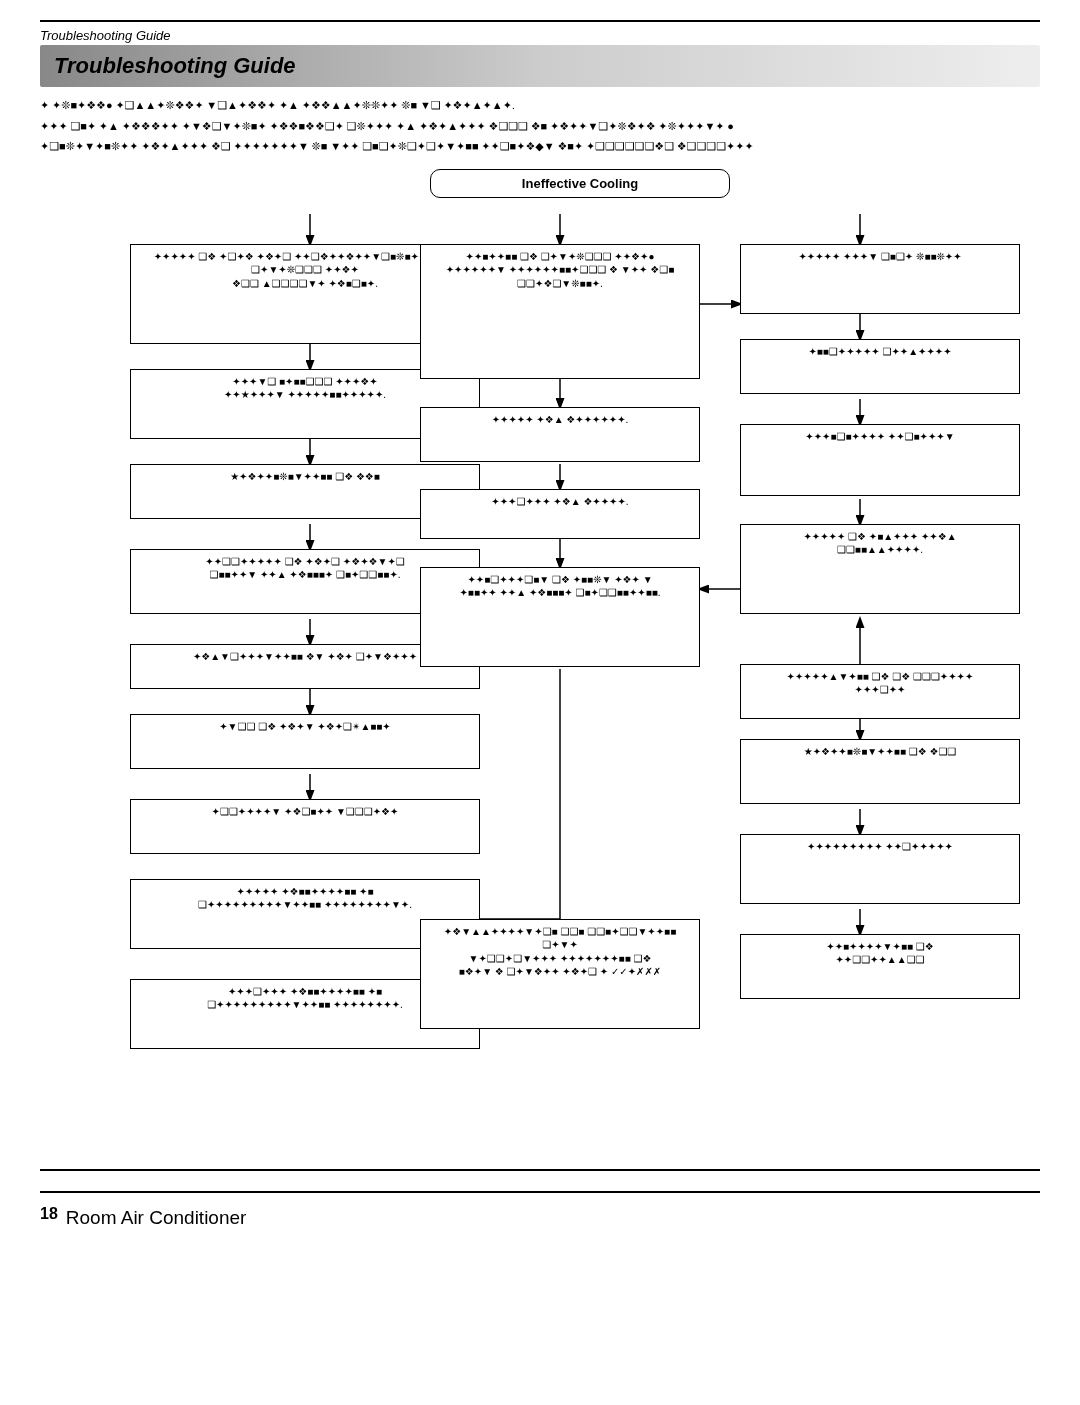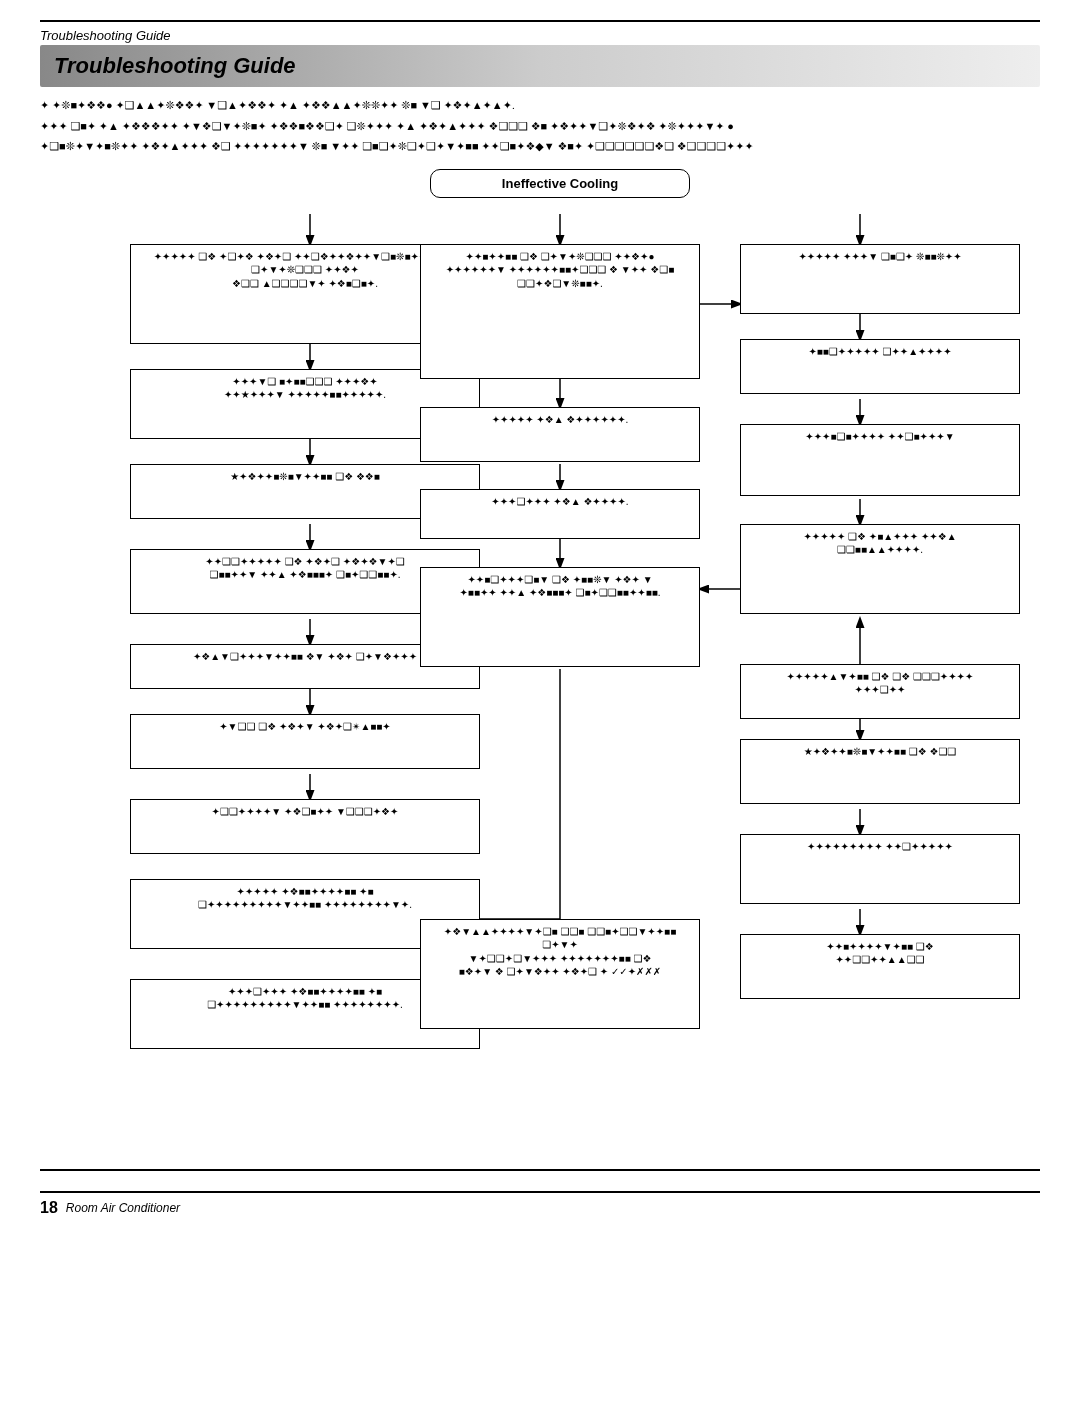--- a/index.html
+++ b/index.html
@@ -99,22 +99,22 @@
       text-align: right;
     }
 
     .footer-num {
       font-weight: bold;
       font-size: 16px;
       margin-right: 8px;
     }
 
     .footer-text {
-      font-size: 12px;
-      font-style: italic;
+      font-size: 19px;
+      margin-top: 8px;
     }
   </style>
 </head>
 <body>
 
 <div class="page-wrapper">
   <div class="divider-top"></div>
 
   <div class="top-header">
     <span>Troubleshooting Guide</span>
@@ -168,21 +168,21 @@
 
       <line x1="520" y1="510" x2="520" y2="760" stroke="#000" stroke-width="1.5"></line>
       <line x1="520" y1="760" x2="340" y2="760" stroke="#000" stroke-width="1.5" marker-end="url(#arrowhead)"></line>
 
       <line x1="700" y1="430" x2="660" y2="430" stroke="#000" stroke-width="1.5" marker-end="url(#arrowhead)"></line>
 
       <line x1="520" y1="850" x2="340" y2="850" stroke="#000" stroke-width="1.5" marker-end="url(#arrowhead)"></line>
 
     </svg>
 
-    <div class="flow-box" style="left:390px; top:10px; width:260px; text-align:center; font-weight:bold; font-size:13px;border-radius:10px;">
+    <div class="flow-box" style="left:390px; top:10px; width:300px; text-align:center; font-weight:bold; font-size:13px;border-radius:10px;">
       <span>Ineffective Cooling</span>
     </div>
 
     <div class="flow-box" style="left:90px; top:85px; width:350px; min-height:100px; font-size:10px;">
       ✦✦✦✦✦ ❑❖ ✦❑✦❖ ✦❖✦❑ ✦✦❑❖✦✦❖✦✦▼❑■❊■✦✦✦ ❑❖ ❑✦▼✦❊❑❑❑ ✦✦❖✦<br>
       ❖❑❑ ▲❑❑❑❑▼✦ ✦❖■❑■✦.
     </div>
 
     <div class="flow-box" style="left:90px; top:210px; width:350px; min-height:70px; font-size:10px;">
       ✦✦✦▼❑ ■✦■■❑❑❑ ✦✦✦❖✦<br>

